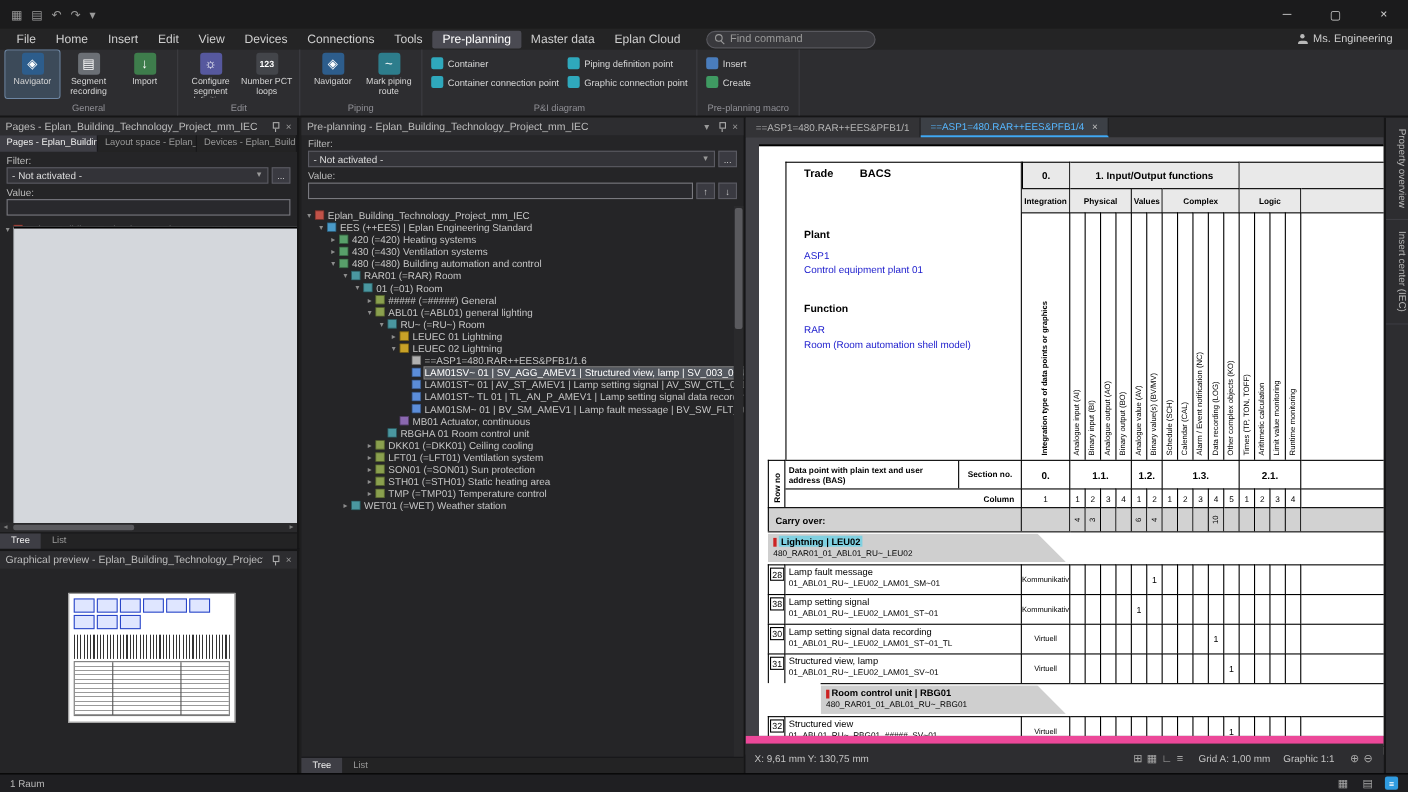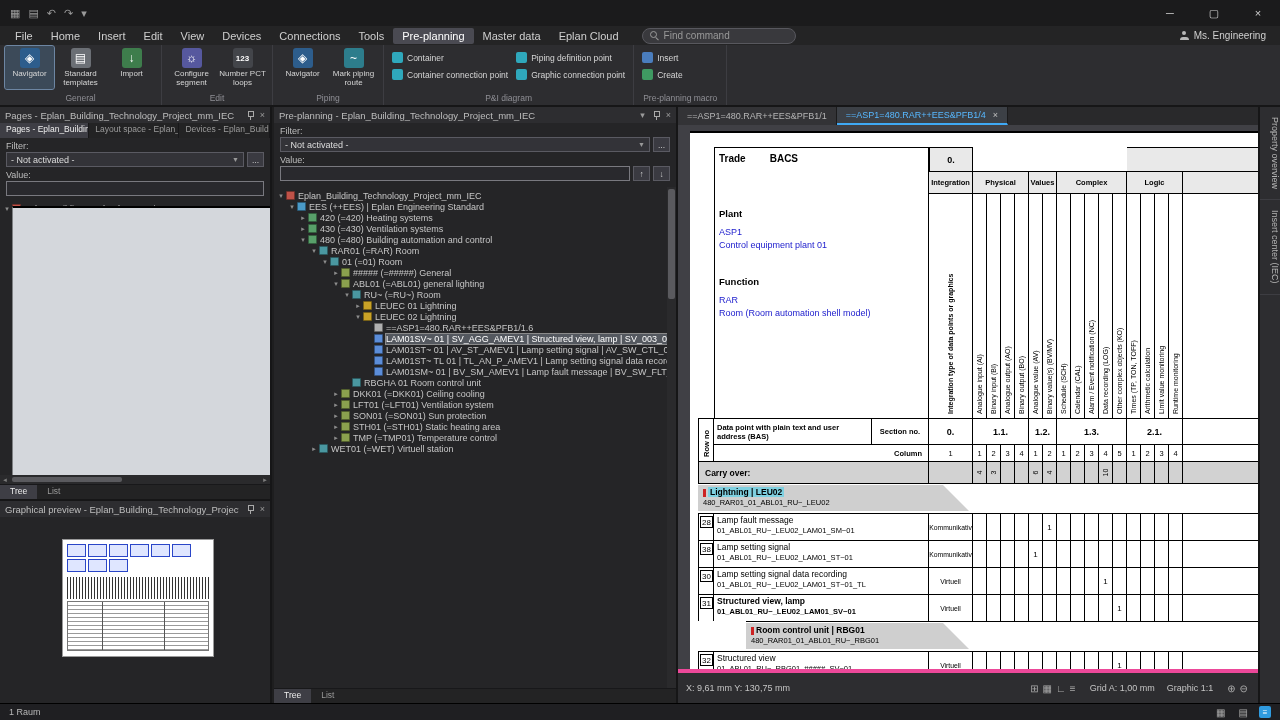--- a/index.html
+++ b/index.html
@@ -93,21 +93,21 @@
   
   #fl-table{position:absolute;left:8px;top:14px;display:grid;color:#000;background:#fff;
     grid-template-columns:16px 155px 60px 44px repeat(15,14px) 80px;
     grid-template-rows:24px 22px 225px 26px 17px 22px 30px 27px 27px 27px 27px 30px 27px 60px}
   .tc{position:relative;box-sizing:border-box;font-size:8px;overflow:hidden}
   .bt{border-top:1px solid #000}.br{border-right:1px solid #000}.bl{border-left:1px solid #000}
   .hd{background:#e9e9e9}
   .c{display:flex;align-items:center;justify-content:center;text-align:center}
   .b{font-weight:bold;font-size:9px}
   .sb{font-weight:bold;font-size:7.5px}
-  .bigleft{border-left:1px solid #000;border-top:1px solid #000;border-right:1px solid #000;background:#fff;padding:5px 4px;font-size:9px}
+  .bigleft{border-left:1px solid #000;border-top:1px solid #000;border-right:1px solid #000;background:#fff;padding:5px 16px;font-size:9px}
   .trade{display:flex;gap:24px;font-weight:bold;font-size:10px;margin-bottom:44px}
   .blk{margin-bottom:26px}
   .blk .blab{font-weight:bold;font-size:9.5px;margin-bottom:8px}
   .blk .bln{margin-bottom:3px}
   .vwrap{display:flex;justify-content:center}
   .vtext{writing-mode:vertical-rl;transform:rotate(180deg);white-space:nowrap;font-size:7px;height:100%;padding-top:4px;box-sizing:border-box}
   .vtext.bold{font-weight:bold}
   .dpcell{display:flex;align-items:center}
   .dplabel{flex:1;font-weight:bold;font-size:7.5px;line-height:1.2;padding:1px 3px}
   .secno{width:56px;align-self:stretch;border-left:1px solid #000;display:flex;align-items:center;justify-content:center;font-weight:bold;font-size:7.5px}
@@ -122,21 +122,21 @@
   .redtick{width:3px;height:8px;background:#cc2222;flex:none}
   .hl{background:#7fd0e0;padding:0 2px}
   .bandaddr{font-size:7.5px;margin-top:1px}
   .nbox{width:13px;height:12px;border:1px solid #000;font-size:8px;display:flex;align-items:center;justify-content:center;margin:2px 1px;background:#fff;box-sizing:border-box}
   .rowtext{padding:1px 3px;font-size:8.5px;line-height:1.3}
   .rowaddr{font-size:7.5px}
   .integ{display:flex;align-items:center;justify-content:center;font-size:6.8px}
   
   #side-strip{position:absolute;left:1258px;top:107px;width:22px;height:596px;background:#2d2d30;border-left:2px solid #161617;box-sizing:border-box}
   .vtab{writing-mode:vertical-rl;font-size:9px;color:#b5b5b5;padding:10px 0 10px 0;margin:0 auto;display:block;text-align:left;border-bottom:1px solid #3d3d42;width:100%;box-sizing:border-box;padding-left:5px}
-  #estatus{position:absolute;left:0;bottom:0;right:0;height:34px;background:#2d2d30;border-top:4px solid #ec4899;display:flex;align-items:center;font-size:9px;color:#c4c4c4;padding:12px 8px;gap:12px;box-sizing:border-box}
+  #estatus{position:absolute;left:0;bottom:0;right:0;height:34px;background:#2d2d30;border-top:7px solid #ec4899;display:flex;align-items:center;font-size:9px;color:#c4c4c4;padding:12px 8px;gap:12px;box-sizing:border-box}
   .sticon{color:#a8a8a8;font-size:10px;margin:0 2px}
   #bottombar{position:absolute;left:0;top:703px;width:1280px;height:17px;background:#1f1f22;border-top:1px solid #000;display:flex;align-items:center;padding:0 9px;font-size:9px;color:#b8b8b8;box-sizing:border-box}
   #bb-icons{margin-left:auto;display:flex;align-items:center;gap:9px}
   .bb-accent{width:12px;height:12px;border-radius:2px;color:#fff;font-size:8px;display:flex;align-items:center;justify-content:center}
   
   #pages-panel{left:0;top:107px;width:272px;height:392px;border-right:2px solid #161617}
   #preview-panel{left:0;top:499px;width:272px;height:204px;border-right:2px solid #161617;border-top:2px solid #161617}
   #preplan-panel{left:274px;top:107px;width:404px;height:596px;border-right:2px solid #161617}
 </style>
 </head>
@@ -184,21 +184,21 @@
 <div id="ribbon">
   <div id="ribbon-groups">
       <div class="rgroup">
         <div class="rgroup-buttons">
           <div class="bigbtn selected">
             <div class="bicon" style="background: rgb(45, 93, 140);">◈</div>
             <div class="blabel">Navigator</div>
           </div>
           <div class="bigbtn">
             <div class="bicon" style="background: rgb(107, 111, 117);">▤</div>
-            <div class="blabel">Standard templates</div>
+            <div class="blabel">Segment recording</div>
           </div>
           <div class="bigbtn">
             <div class="bicon" style="background: rgb(62, 125, 76);">↓</div>
             <div class="blabel">Import</div>
           </div>
         </div>
         <div class="rgroup-label">General</div>
       </div>
       <div class="rgroup">
         <div class="rgroup-buttons">
@@ -555,20 +555,25 @@
       <div class="trow" style="padding-left: 90px;">
         <span class="tw"></span>
         <span class="ico dp"></span>
         <span class="lbl">LAM01ST~ TL 01 | TL_AN_P_AMEV1 | Lamp setting signal data recording | TL</span>
       </div>
       <div class="trow" style="padding-left: 90px;">
         <span class="tw"></span>
         <span class="ico dp"></span>
         <span class="lbl">LAM01SM~ 01 | BV_SM_AMEV1 | Lamp fault message | BV_SW_FLT_001_2</span>
       </div>
+      <div class="trow" style="padding-left: 79px;">
+        <span class="tw"></span>
+        <span class="ico act"></span>
+        <span class="lbl">MB01 Actuator, continuous</span>
+      </div>
       <div class="trow" style="padding-left: 68px;">
         <span class="tw"></span>
         <span class="ico rbg"></span>
         <span class="lbl">RBGHA 01 Room control unit</span>
       </div>
       <div class="trow" style="padding-left: 57px;">
         <span class="tw">▸</span>
         <span class="ico gen"></span>
         <span class="lbl">DKK01 (=DKK01) Ceiling cooling</span>
       </div>
@@ -588,21 +593,21 @@
         <span class="lbl">STH01 (=STH01) Static heating area</span>
       </div>
       <div class="trow" style="padding-left: 57px;">
         <span class="tw">▸</span>
         <span class="ico gen"></span>
         <span class="lbl">TMP (=TMP01) Temperature control</span>
       </div>
       <div class="trow" style="padding-left: 35px;">
         <span class="tw">▸</span>
         <span class="ico sys2"></span>
-        <span class="lbl">WET01 (=WET) Virtuell station</span>
+        <span class="lbl">WET01 (=WET) Weather station</span>
       </div>
     </div>
   <div class="btabs">
     <span class="btab active">Tree</span>
     <span class="btab">List</span>
   </div>
 </div>
 
 <div id="editor">
   <div id="doc-tabs">
@@ -627,20 +632,21 @@
               <div class="bln" style="color: rgb(26, 26, 204);">ASP1</div>
               <div class="bln" style="color: rgb(26, 26, 204);">Control equipment plant 01</div>
             </div>
             <div class="blk">
               <div class="blab">Function</div>
               <div class="bln" style="color: rgb(26, 26, 204);">RAR</div>
               <div class="bln" style="color: rgb(26, 26, 204);">Room (Room automation shell model)</div>
             </div>
           </div>
           <div class="tc hd bt bl br c b" style="grid-area: 1 / 4 / 2 / 5;">0.</div>
+          <div class="tc hd bt br c b" style="grid-area: 1 / 5 / 2 / 16;">1. Input/Output functions</div>
           <div class="tc hd bt" style="grid-area: 1 / 16 / 2 / 21;"></div>
           <div class="tc hd bt br c sb" style="grid-area: 2 / 4 / 3 / 5;">Integration</div>
           <div class="tc hd bt br c sb" style="grid-area: 2 / 5 / 3 / 9;">Physical</div>
           <div class="tc hd bt br c sb" style="grid-area: 2 / 9 / 3 / 11;">Values</div>
           <div class="tc hd bt br c sb" style="grid-area: 2 / 11 / 3 / 16;">Complex</div>
           <div class="tc hd bt br c sb" style="grid-area: 2 / 16 / 3 / 20;">Logic</div>
           <div class="tc hd bt" style="grid-area: 2 / 20 / 3 / 21;"></div>
           <div class="tc bt br vwrap" style="grid-area: 3 / 4 / 4 / 5;">
             <span class="vtext bold">Integration type of data points or graphics</span>
           </div>
@@ -827,21 +833,21 @@
           <div class="tc bt br c" style="grid-area: 10 / 14 / 11 / 15;">1</div>
           <div class="tc bt br c" style="grid-area: 10 / 15 / 11 / 16;"></div>
           <div class="tc bt br c" style="grid-area: 10 / 16 / 11 / 17;"></div>
           <div class="tc bt br c" style="grid-area: 10 / 17 / 11 / 18;"></div>
           <div class="tc bt br c" style="grid-area: 10 / 18 / 11 / 19;"></div>
           <div class="tc bt br c" style="grid-area: 10 / 19 / 11 / 20;"></div>
           <div class="tc bt" style="grid-area: 10 / 20 / 11 / 21;"></div>
           <div class="tc bt bl br" style="grid-area: 11 / 1 / 12 / 2;">
             <div class="nbox">31</div>
           </div>
-          <div class="tc bt br rowtext" style="grid-area: 11 / 2 / 12 / 4; font-weight: bold;">
+          <div class="tc bt br rowtext" style="grid-area: 11 / 2 / 12 / 4;">
             <div>Structured view, lamp</div>
             <div class="rowaddr">01_ABL01_RU~_LEU02_LAM01_SV~01</div>
           </div>
           <div class="tc bt br integ" style="grid-area: 11 / 4 / 12 / 5;">Virtuell</div>
           <div class="tc bt br c" style="grid-area: 11 / 5 / 12 / 6;"></div>
           <div class="tc bt br c" style="grid-area: 11 / 6 / 12 / 7;"></div>
           <div class="tc bt br c" style="grid-area: 11 / 7 / 12 / 8;"></div>
           <div class="tc bt br c" style="grid-area: 11 / 8 / 12 / 9;"></div>
           <div class="tc bt br c" style="grid-area: 11 / 9 / 12 / 10;"></div>
           <div class="tc bt br c" style="grid-area: 11 / 10 / 12 / 11;"></div>

